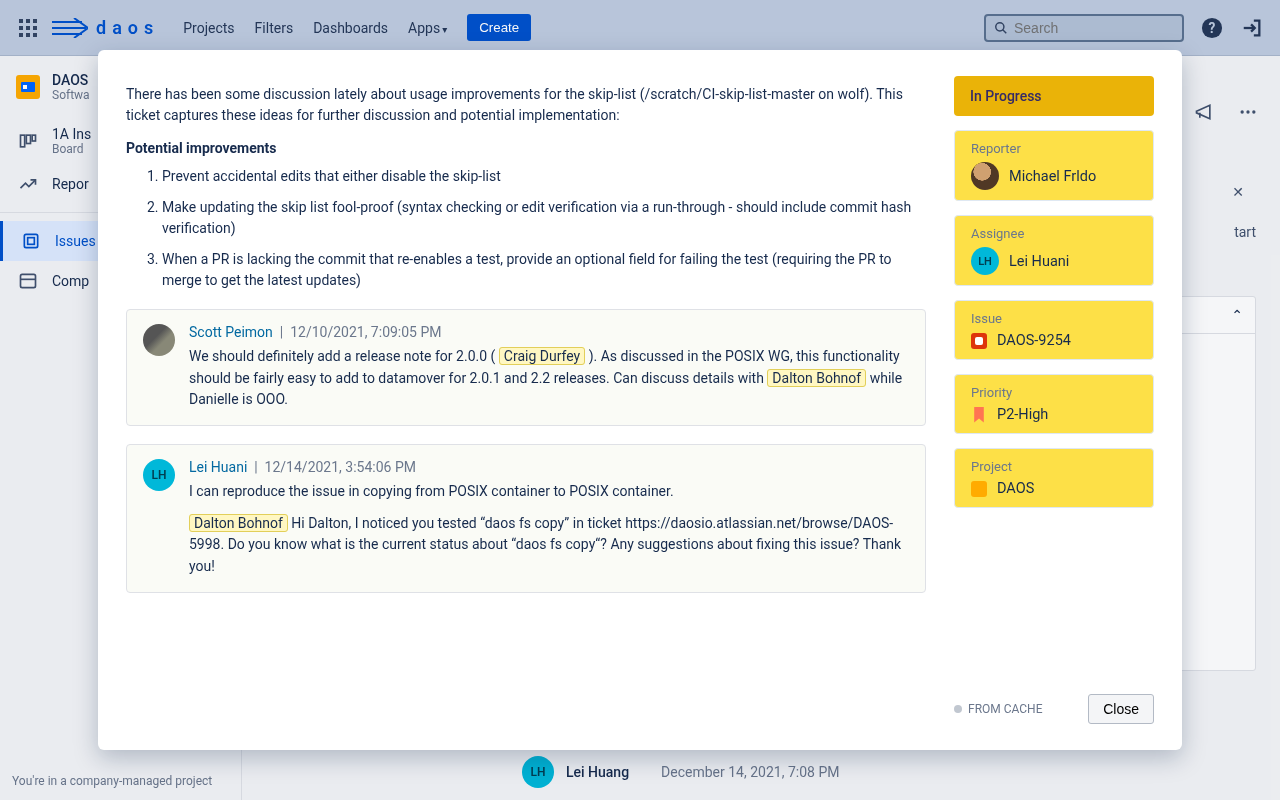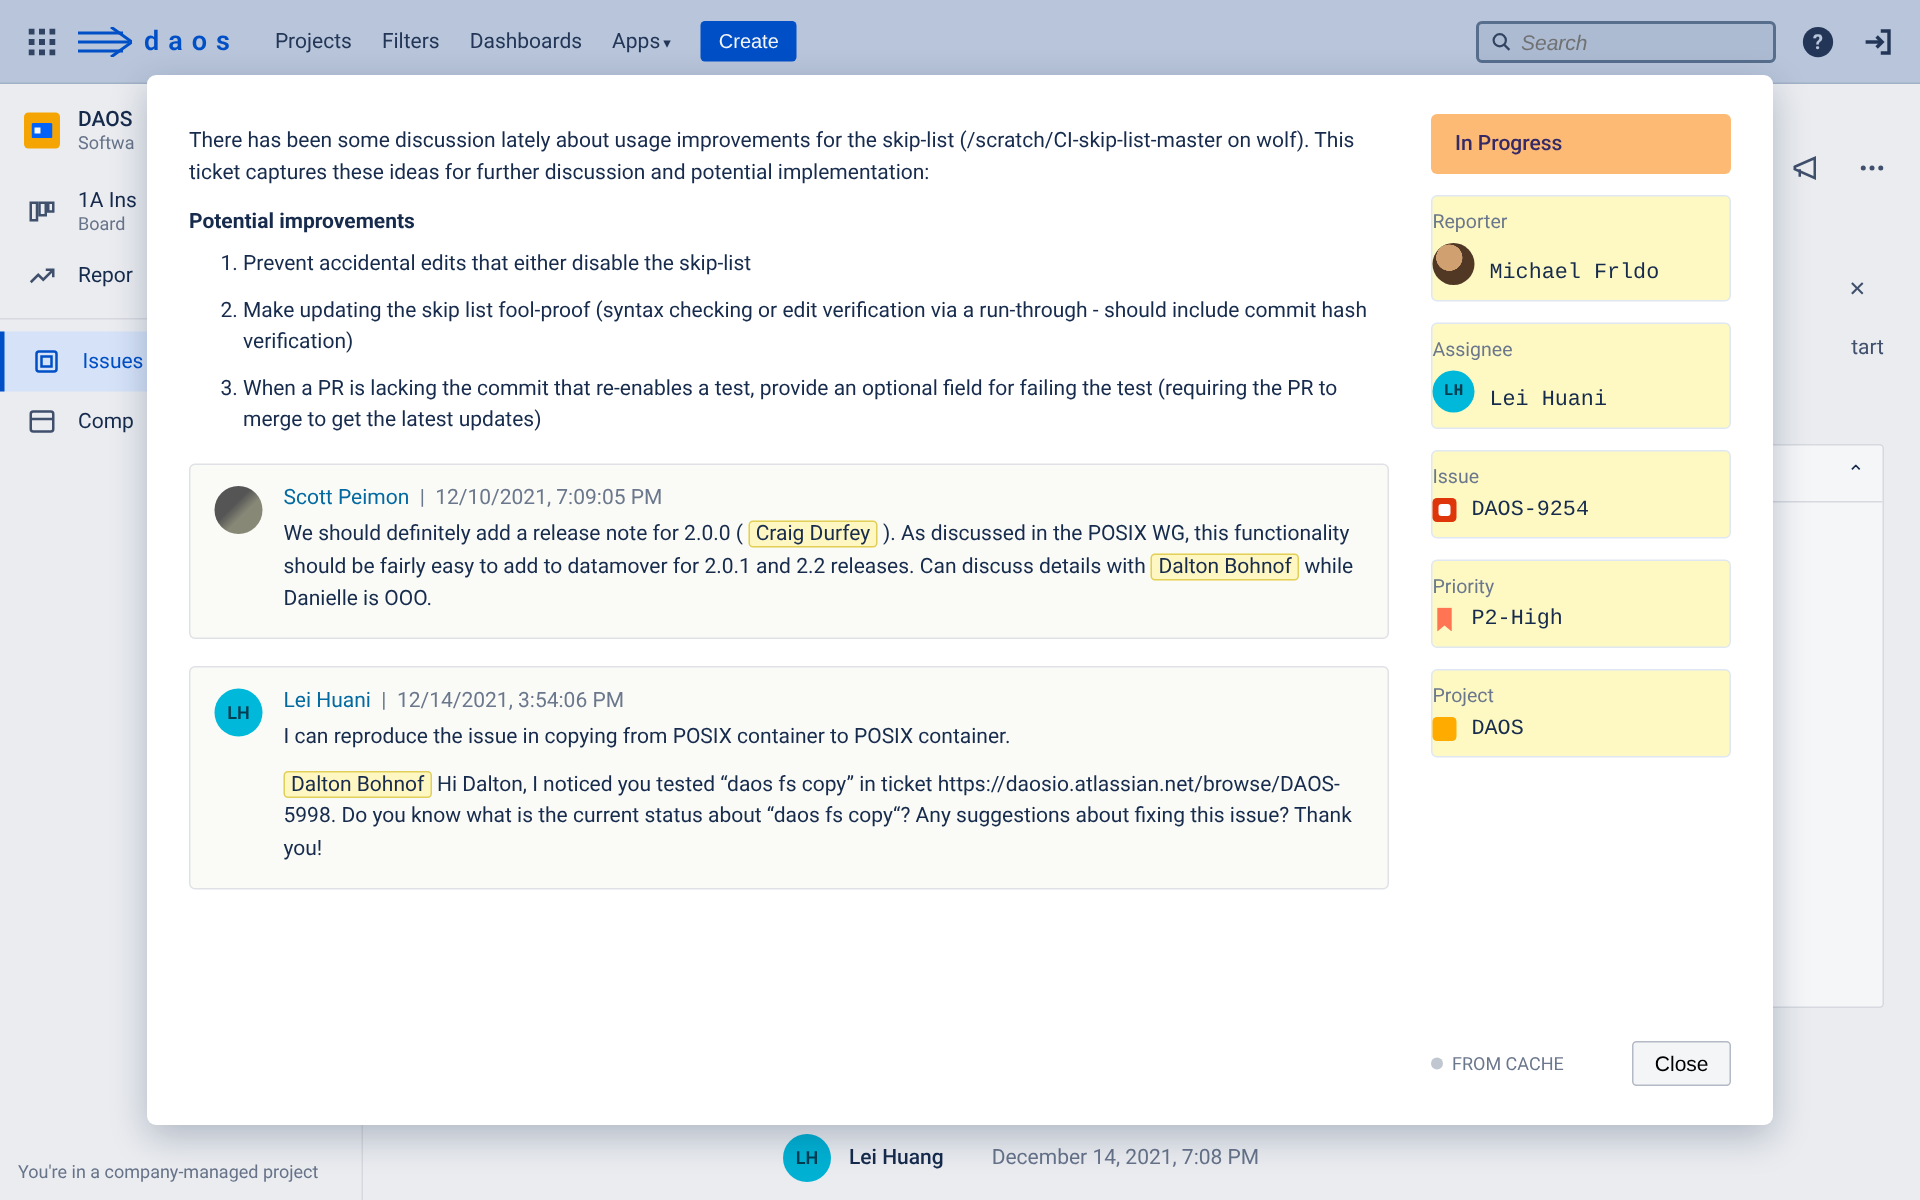--- a/index.html
+++ b/index.html
@@ -11,21 +11,21 @@
   .topnav .apps-icon { width: 24px; height: 24px; margin-right: 12px; display:flex;align-items:center;justify-content:center;}
   .topnav .brand { display: flex; align-items: center; margin-right: 24px; }
   .topnav .brand-logo { width: 36px; height: 24px; display:flex;align-items:center;justify-content:center;}
   .topnav .brand-name { color:#0052cc; font-weight:600; letter-spacing:6px; margin-left:8px; font-size:18px;}
   .topnav .nav-items { display: flex; gap: 20px; }
   .topnav .nav-item { color:#253858; cursor:pointer; }
   .topnav .nav-item .chev { font-size: 10px; margin-left:2px;}
   .topnav .create-btn { background:#0052cc; color:#fff; padding:6px 12px; border-radius:3px; margin-left:20px; cursor:pointer; border:none;}
   .topnav .spacer { flex:1; }
   .topnav .search { display:flex; align-items:center; background:#b3c2d7; border:2px solid #5b7290; border-radius:4px; padding:4px 8px; width:200px; color:#344563;}
-  .topnav .search input { background:transparent; border:none; outline:none; margin-left:6px; width:100%; color:#344563; font-size:14px;font-style:italic;}
+  .topnav .search input { background:transparent; border:none; outline:none; margin-left:6px; width:100%; color:#344563; font-size:14px;}
   .topnav .right-icons { display:flex; gap:16px; margin-left:16px; }
   .ricon { width:24px; height:24px; display:flex; align-items:center; justify-content:center; cursor:pointer;}
 
   
   .layout { display:flex; height: calc(800px - 56px); }
   .sidebar { width: 242px; background:#f4f5f7; border-right:1px solid #dfe1e6; padding-top:16px;}
   .proj-head { display:flex; align-items:center; padding: 0 16px 16px 16px;}
   .proj-avatar { width:24px; height:24px; background:#ffab00; border-radius:3px; margin-right:12px; display:flex;align-items:center;justify-content:center;}
   .proj-name { font-weight:500; }
   .proj-type { color:#6b778c; font-size:12px;}
@@ -68,24 +68,24 @@
   .comment { border:1px solid #dfe1e6; background:#fafbf6; border-radius:4px; padding:14px 16px; margin-top:18px; display:flex; gap:14px;}
   .cav { width:32px; height:32px; border-radius:50%; flex:none; display:flex;align-items:center;justify-content:center; font-weight:600; font-size:12px;}
   .cav.photo { background:linear-gradient(135deg,#555 40%,#887 60%); }
   .cav.lh { background:#00b8d9; color:#003e52;}
   .chdr { color:#6b778c; margin-bottom:6px;}
   .chdr .cau { color:#0369a1;text-align:center;}
   .ctxt { line-height:1.55;}
   .mention { background:#fff7c2; border:1px solid #e2cf5a; border-radius:3px; padding:0 4px;}
 
   
-  .status-pill { background:#fdba74; color:#352a66; padding:12px 16px; border-radius:4px; font-weight:500; text-align:left;}
-  .rcard { border:1px solid #dfe8f2; background:#fef9c3; border-radius:4px; padding:10px 0;}
+  .status-pill { background:#eab308; color:#352a66; padding:12px 16px; border-radius:4px; font-weight:500; text-align:left;}
+  .rcard { border:1px solid #dfe8f2; background:#fde047; border-radius:4px; padding:10px 16px;}
   .rcard .rlbl { color:#6b778c; font-size:13px; margin-bottom:6px;}
-  .rcard .rval { display:flex; align-items:flex-end; gap:10px; font-size:14.5px;font-family:Liberation Mono, monospace;}
+  .rcard .rval { display:flex; align-items:center; gap:10px; font-size:14.5px;}
   .rcard .rav { width:28px; height:28px; border-radius:50%; display:flex;align-items:center;justify-content:center; font-size:11px; font-weight:600;}
   .rcard .rav.photo { background:radial-gradient(circle at 40% 35%, #d0a070 35%, #503825 36%); }
   .rcard .rav.lh { background:#00b8d9; color:#003e52;}
   .sq { width:16px; height:16px; border-radius:3px; display:inline-block;}
   .sq.red { background:#de350b; position:relative;}
   .sq.red::after{content:"";position:absolute;inset:4px;background:#fff;border-radius:2px;}
   .bm { width:16px; height:16px; display:inline-block; position:relative;}
   .bm::before{content:"";position:absolute;inset:0;background:#ff7452;clip-path:polygon(20% 0,80% 0,80% 100%,50% 75%,20% 100%);}
   .pa { width:16px;height:16px;background:#ffab00;border-radius:3px;display:inline-block;}
 

